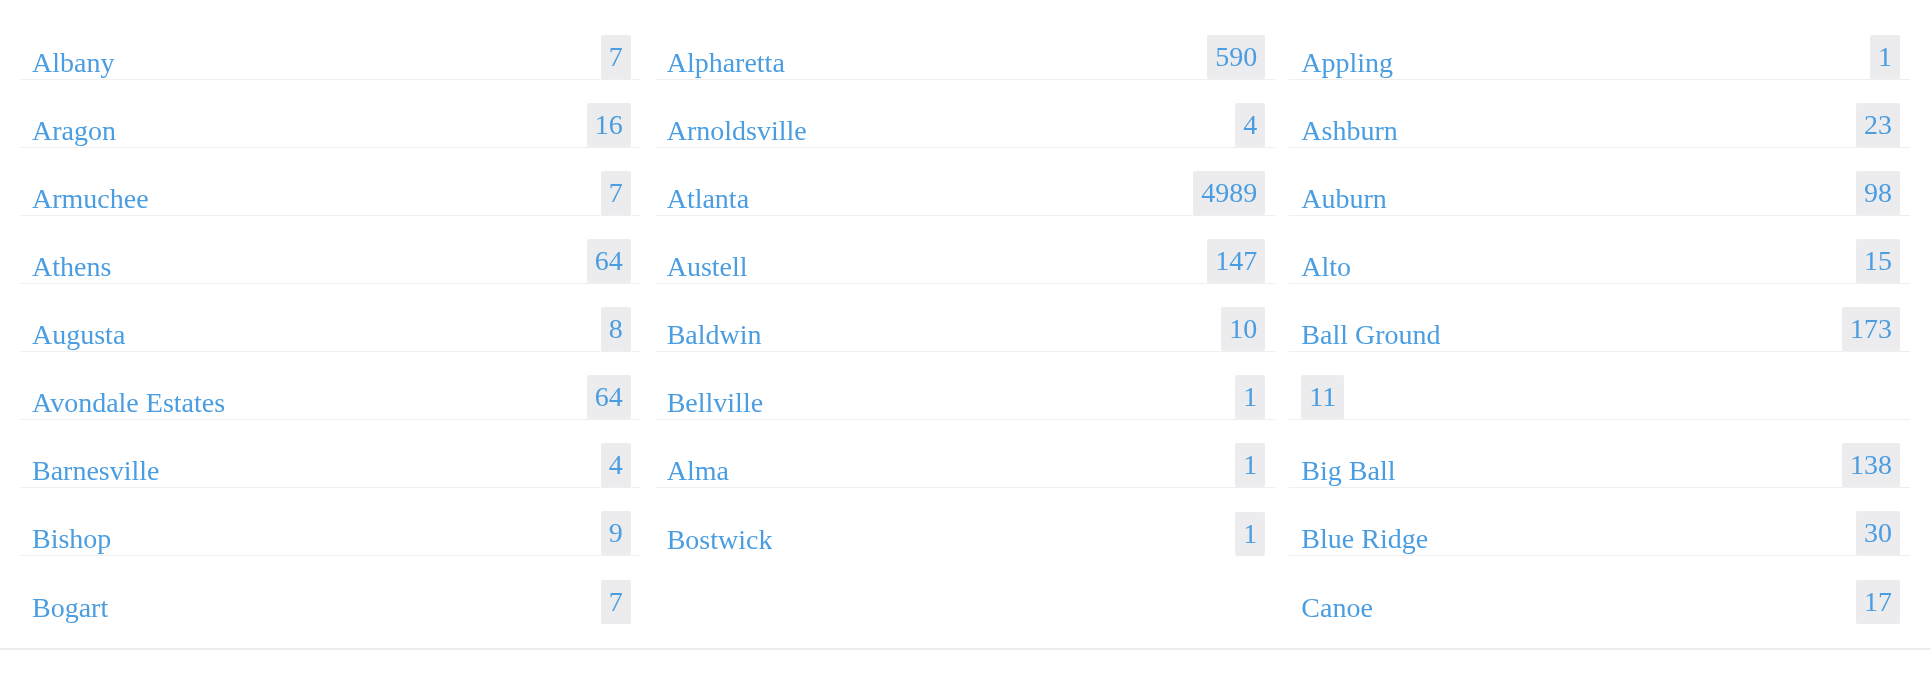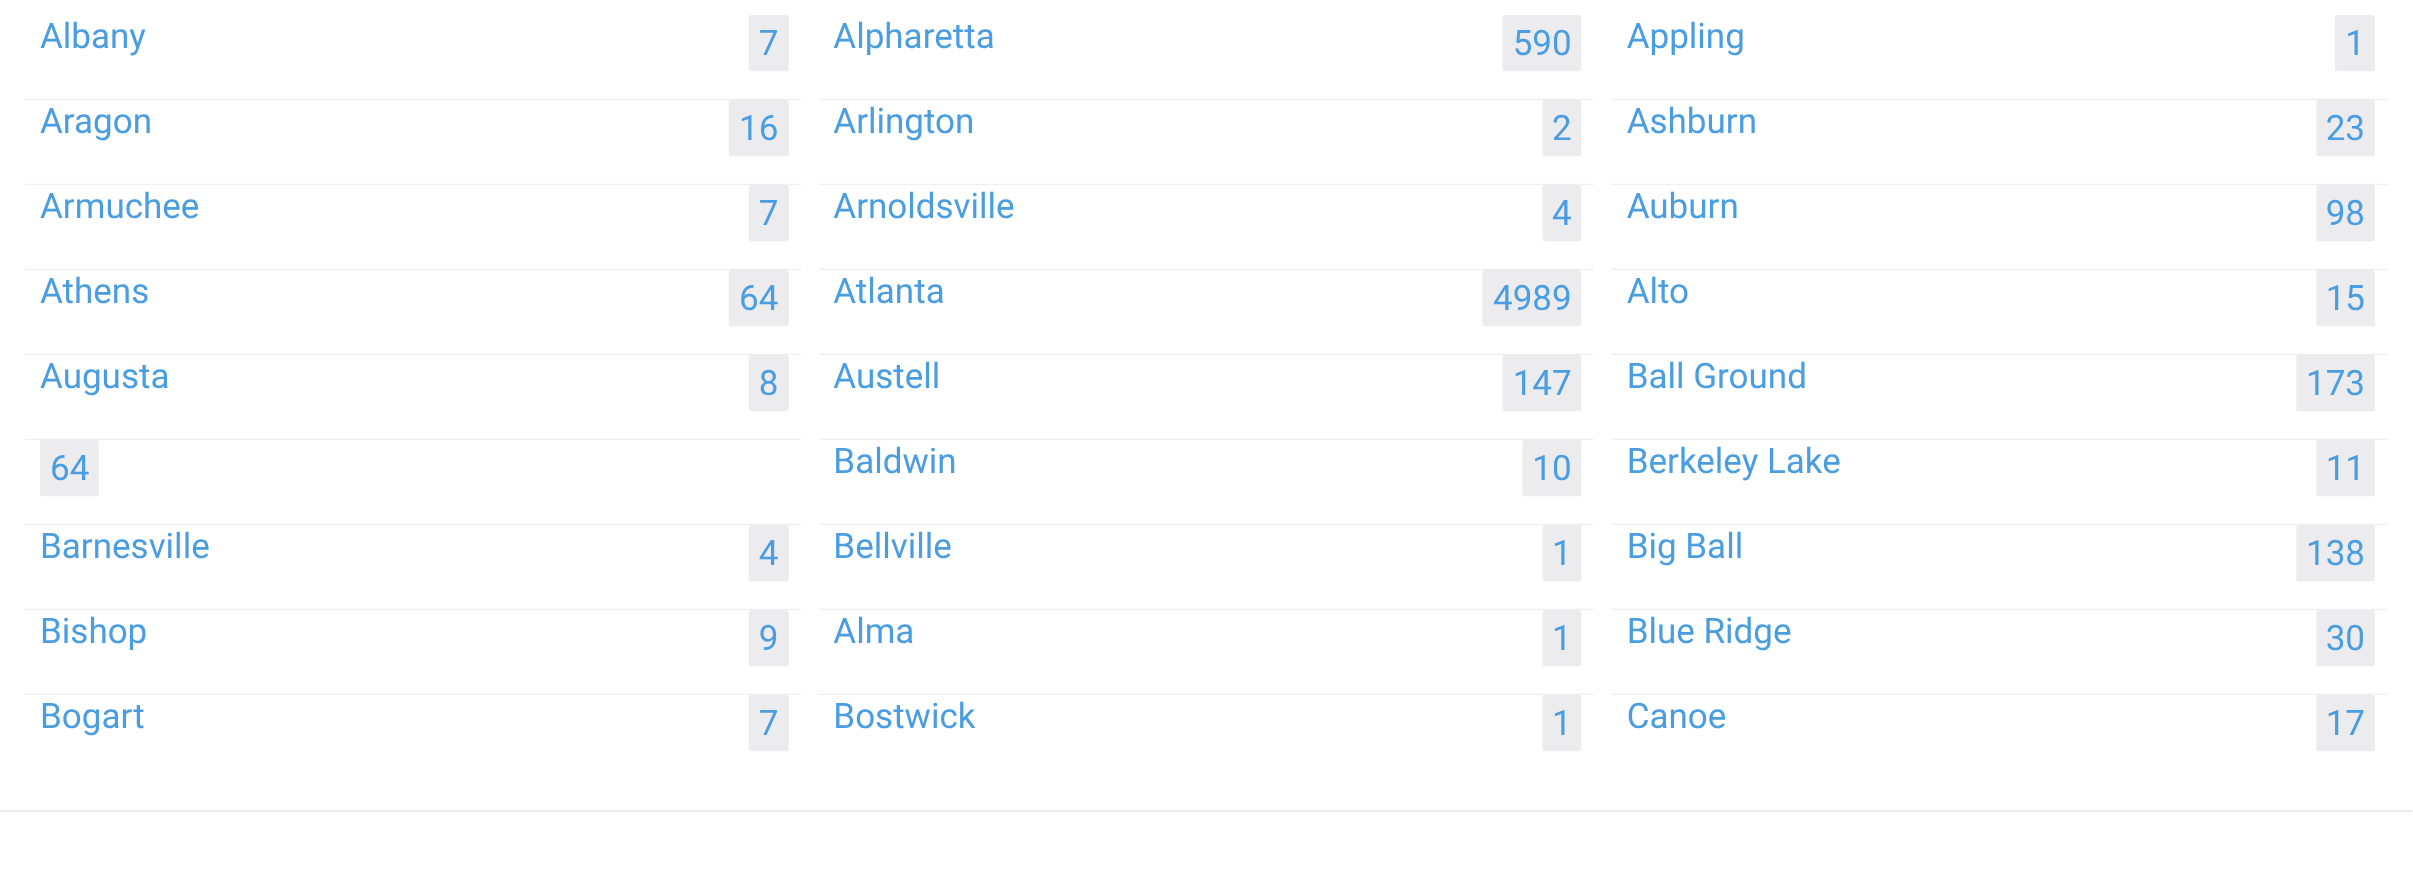--- a/index.html
+++ b/index.html
@@ -13,25 +13,26 @@
     border-bottom: 2px solid #e9ebee;
   }
   .grid {
     display: grid;
     grid-template-columns: 1fr 1fr 1fr;
     column-gap: 14px;
   }
   .col { }
   .row {
     display: flex;
-    align-items: flex-start;
+    align-items: flex-end;
     justify-content: space-between;
     height: 68px;
     border-bottom: 1px solid #efefef;
     padding: 0 10px 0 12px;
+    font-family: Liberation Serif, serif;
   }
   .row:last-child { border-bottom: none; }
   .name {
     color: #4a9de0;
     font-size: 28px;
     font-weight: 400;
     cursor: pointer;
     text-decoration: none;
     white-space: nowrap;
     overflow: hidden;
@@ -69,43 +70,40 @@
         </div>
         <div class="row">
           <a class="name" href="#">Athens</a>
           <span class="count">64</span>
         </div>
         <div class="row">
           <a class="name" href="#">Augusta</a>
           <span class="count">8</span>
         </div>
         <div class="row">
+          <a class="name" href="#">Avondale Estates</a>
           <span class="count">64</span>
         </div>
         <div class="row">
           <a class="name" href="#">Barnesville</a>
           <span class="count">4</span>
         </div>
         <div class="row">
           <a class="name" href="#">Bishop</a>
           <span class="count">9</span>
         </div>
         <div class="row">
           <a class="name" href="#">Bogart</a>
           <span class="count">7</span>
         </div>
       </div>
       <div class="col">
         <div class="row">
           <a class="name" href="#">Alpharetta</a>
           <span class="count">590</span>
-        </div>
-        <div class="row">
-          <a class="name" href="#">Arlington</a>
-          <span class="count">2</span>
         </div>
         <div class="row">
           <a class="name" href="#">Arnoldsville</a>
           <span class="count">4</span>
         </div>
         <div class="row">
           <a class="name" href="#">Atlanta</a>
           <span class="count">4989</span>
         </div>
         <div class="row">
@@ -144,21 +142,20 @@
         </div>
         <div class="row">
           <a class="name" href="#">Alto</a>
           <span class="count">15</span>
         </div>
         <div class="row">
           <a class="name" href="#">Ball Ground</a>
           <span class="count">173</span>
         </div>
         <div class="row">
-          <a class="name" href="#">Berkeley Lake</a>
           <span class="count">11</span>
         </div>
         <div class="row">
           <a class="name" href="#">Big Ball</a>
           <span class="count">138</span>
         </div>
         <div class="row">
           <a class="name" href="#">Blue Ridge</a>
           <span class="count">30</span>
         </div>

